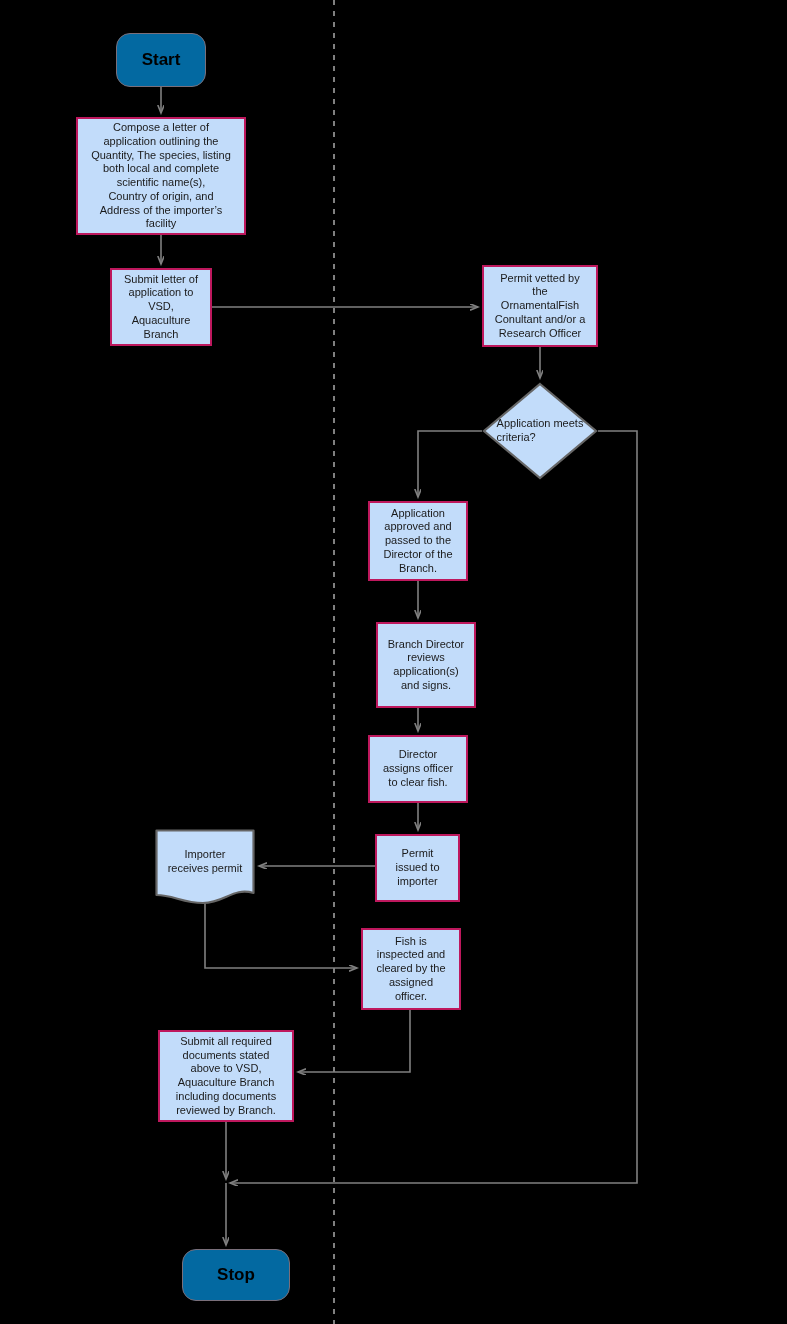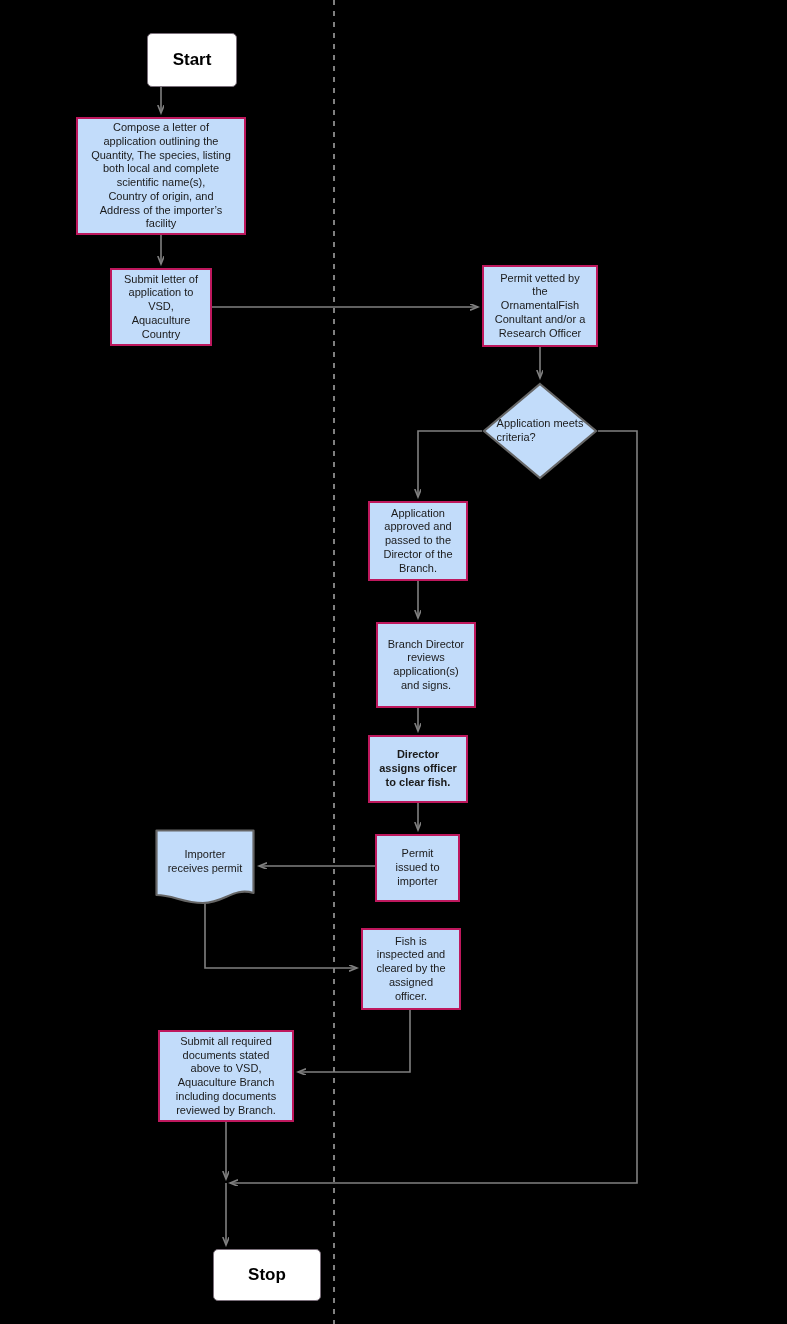--- a/index.html
+++ b/index.html
@@ -33,27 +33,26 @@
     line-height: 1.25;
     white-space: pre-line;
   }
   .proc {
     background: #c2dcfa;
     border: 2px solid #be185d;
     font-size: 11px;
     padding: 2px 3px;
   }
   .terminator {
-    background: #ffffff;
+    background: #0369a1;
     border: 1.5px solid #7a6f7a;
-    border-radius: 5px;
+    border-radius: 14px;
     font-size: 17px;
     font-weight: bold;
     color: #000000;
-    margin-left: 31px;
   }
   .decision {
     font-size: 11px;
     color: #1a1a1a;
   }
   .decision .dia-shape {
     position: absolute;
     left: 0; top: 0;
     width: 100%; height: 100%;
   }
@@ -140,21 +139,21 @@
 Country of origin, and
 Address of the importer’s
 facility</span>
   </div>
 
   <div class="node proc" style="left:110px;top:268px;width:102px;height:78px;">
     <span>Submit letter of
 application to
 VSD,
 Aquaculture
-Country</span>
+Branch</span>
   </div>
 
   <div class="node proc" style="left:482px;top:265px;width:116px;height:82px;">
     <span>Permit vetted by
 the
 OrnamentalFish
 Conultant and/or a
 Research Officer</span>
   </div>
 
@@ -174,21 +173,21 @@
 Branch.</span>
   </div>
 
   <div class="node proc" style="left:376px;top:622px;width:100px;height:86px;">
     <span>Branch Director
 reviews
 application(s)
 and signs.</span>
   </div>
 
-  <div class="node proc" style="left:368px;top:735px;width:100px;height:68px;font-weight:bold;">
+  <div class="node proc" style="left:368px;top:735px;width:100px;height:68px;">
     <span>Director
 assigns officer
 to clear fish.</span>
   </div>
 
   <div class="node proc" style="left:375px;top:834px;width:85px;height:68px;">
     <span>Permit
 issued to
 importer</span>
   </div>

